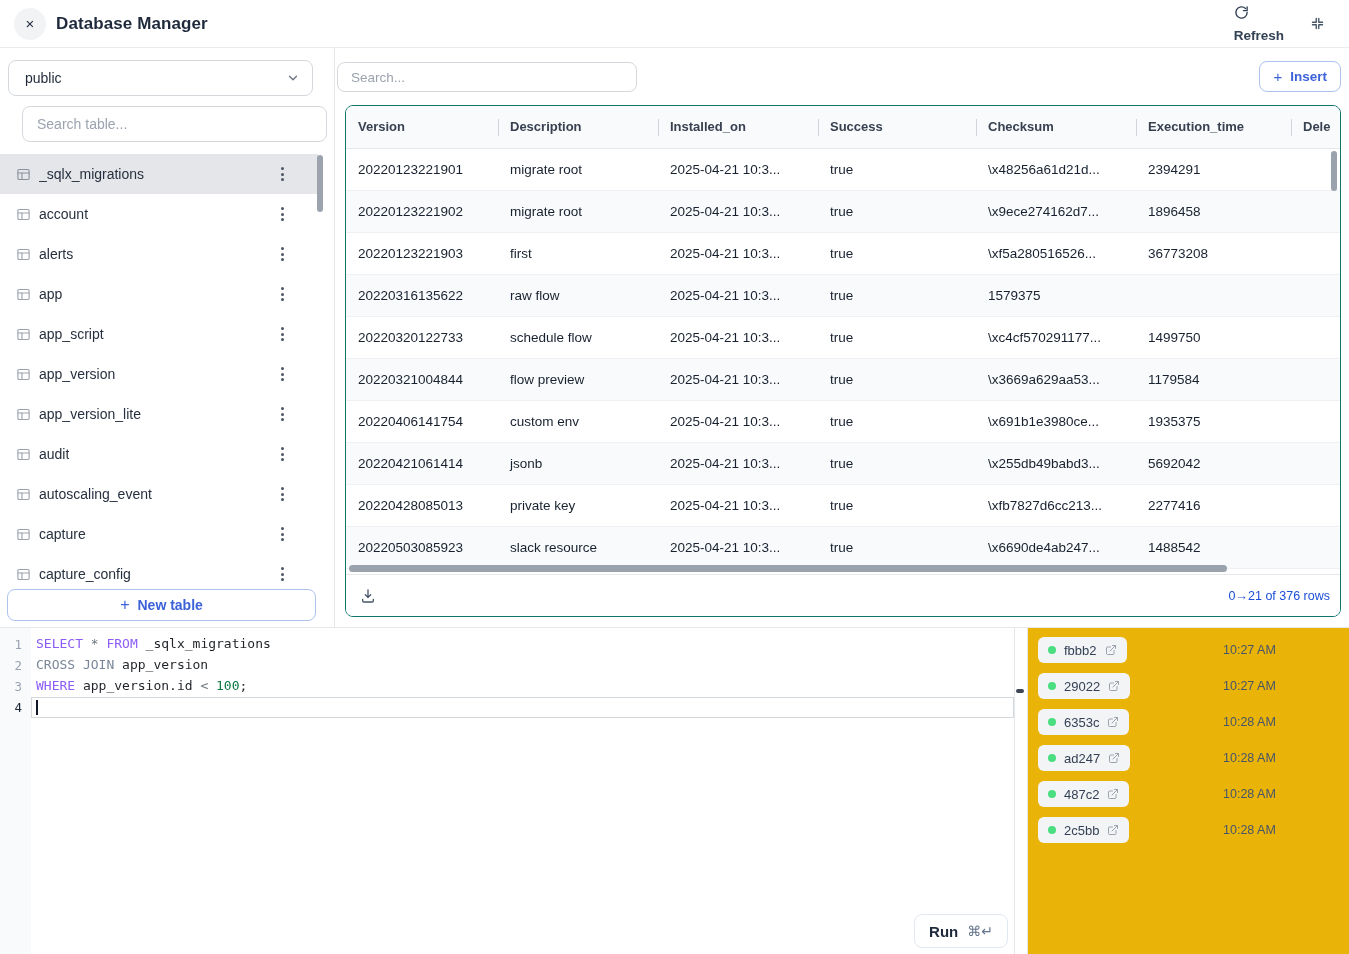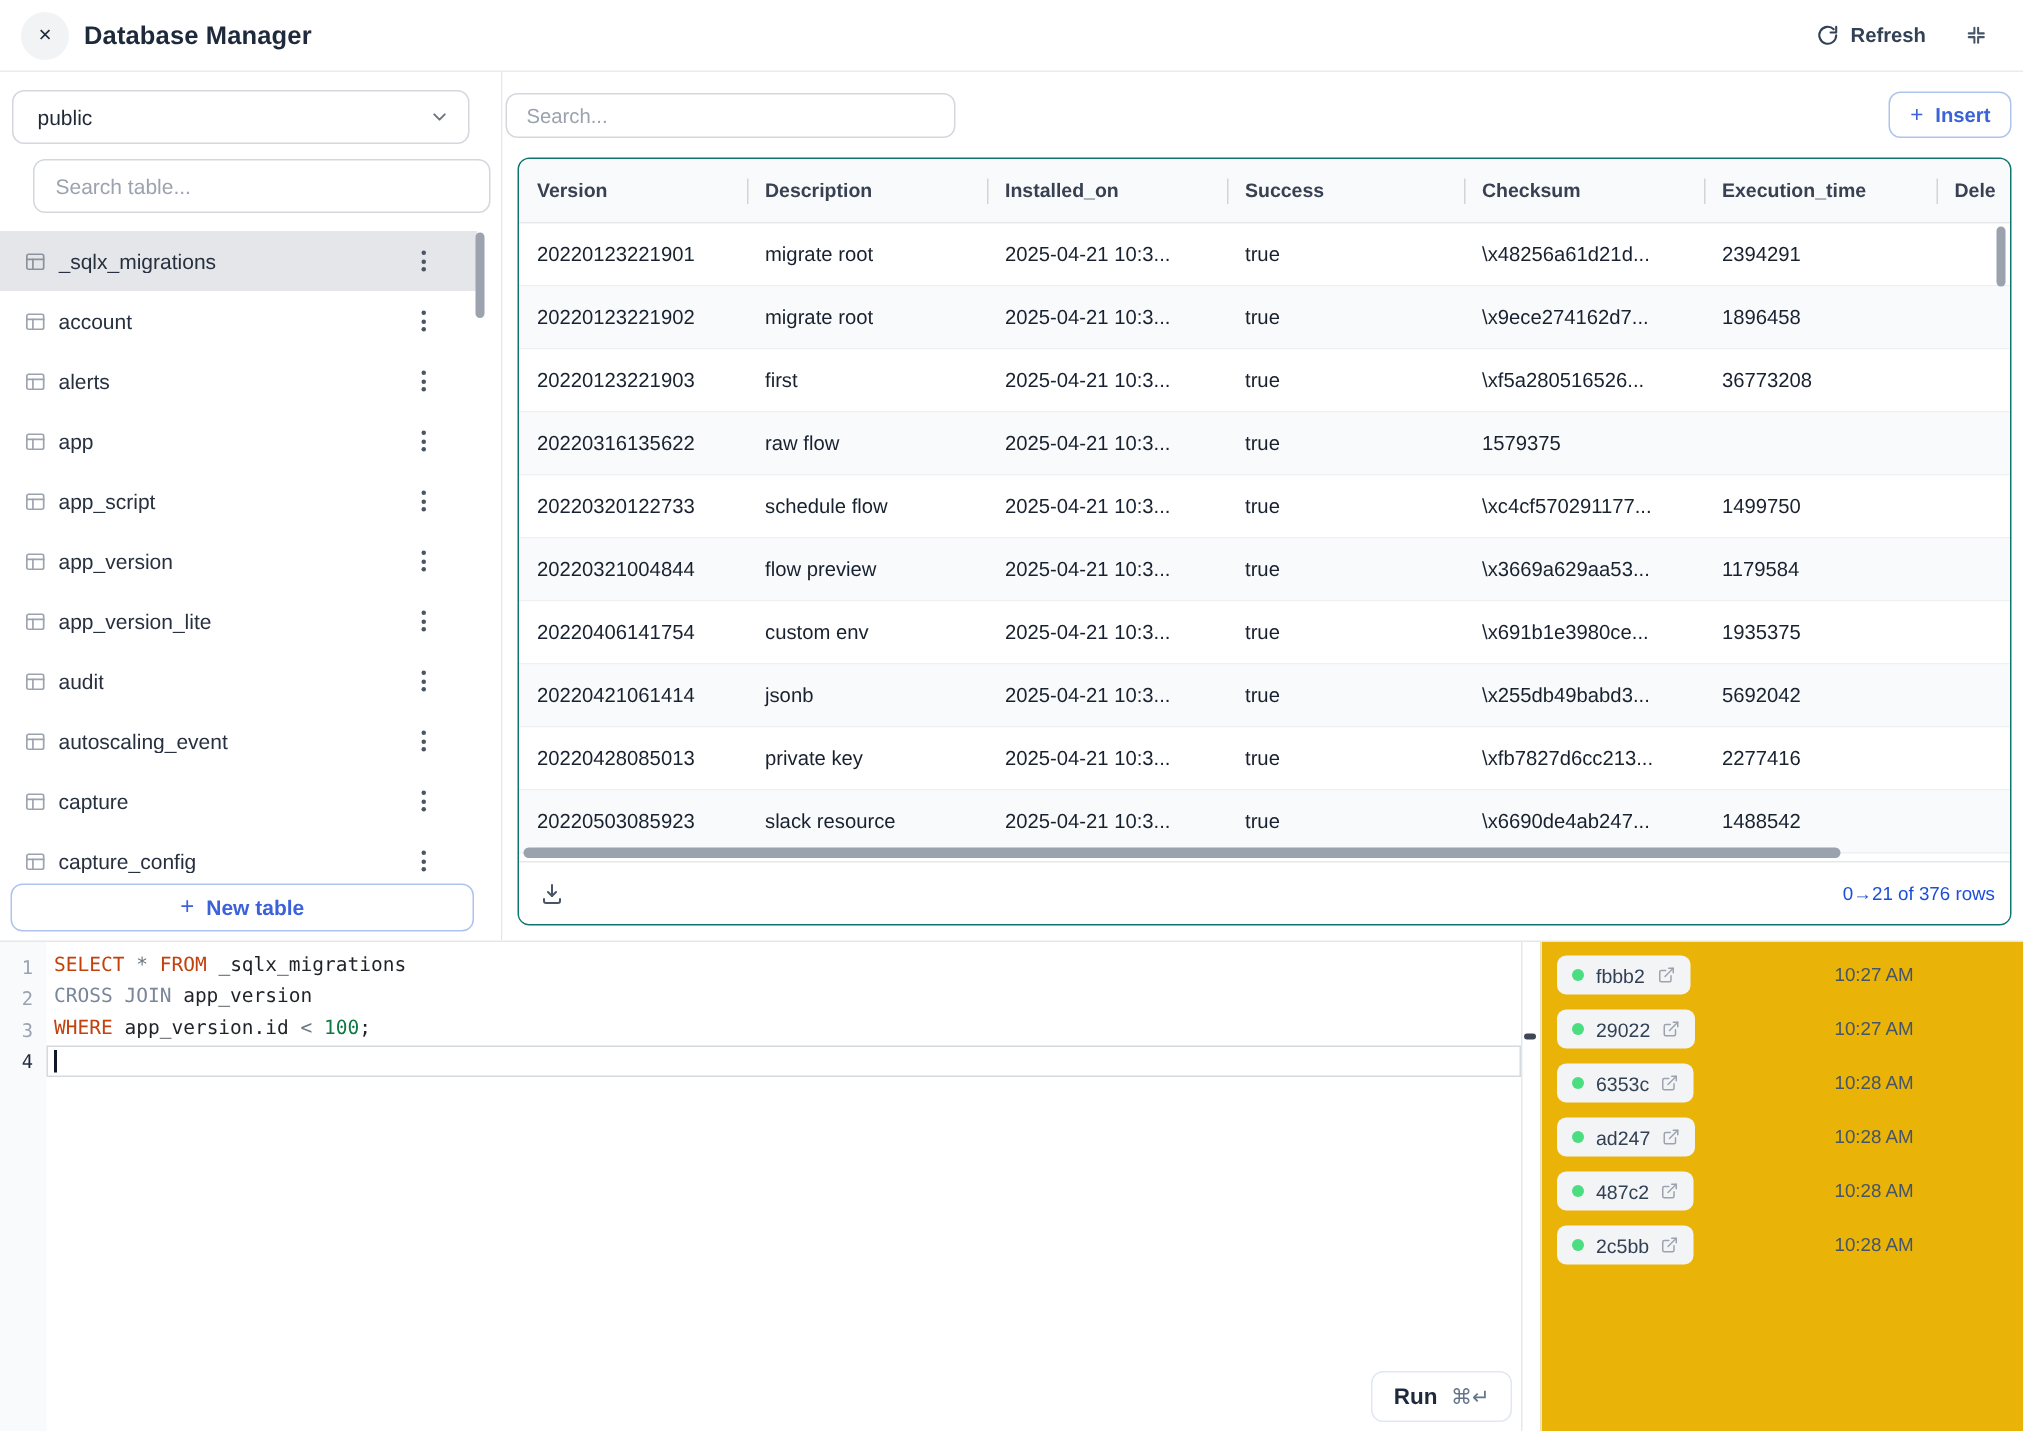--- a/index.html
+++ b/index.html
@@ -5,21 +5,21 @@
   * { box-sizing: border-box; margin: 0; padding: 0; }
   html,body { background:#fff; }
   body { font-family: "Liberation Sans", sans-serif; }
   .app { position:relative; width:1349px; height:954px; background:#fff; overflow:hidden; color:#1e293b; }
 
   
   .hdr { position:absolute; left:0; top:0; width:100%; height:48px; background:#fff; border-bottom:1px solid #e9ecef; display:flex; align-items:center; }
   .close-btn { width:32px; height:32px; margin-left:14px; border-radius:50%; background:#f1f3f5; border:none; display:flex; align-items:center; justify-content:center; font-size:15px; color:#1e293b; cursor:pointer; }
   .hdr-title { margin-left:10px; font-size:17px; font-weight:700; color:#1e293b; letter-spacing:.1px; }
   .hdr-right { margin-left:auto; display:flex; align-items:center; gap:26px; padding-right:24px; }
-  .refresh-btn { display:flex; align-items:flex-start; gap:8px; background:none; border:none; cursor:pointer; font-size:13.5px; font-weight:700; color:#334155; font-family:inherit; }
+  .refresh-btn { display:flex; align-items:flex-start; gap:8px; background:none; border:none; cursor:pointer; font-size:13.5px; font-weight:700; color:#334155; font-family:inherit;flex-direction:column; }
   .icon-btn { background:none; border:none; cursor:pointer; display:flex; align-items:center; }
 
   
   .bodywrap { position:absolute; left:0; top:48px; width:100%; height:579px; }
   .sidebar { position:absolute; left:0; top:0; width:335px; height:100%; border-right:1px solid #e5e7eb; background:#fff; }
   .mainarea { position:absolute; left:335px; right:0; top:0; height:100%; background:#fff; }
 
   
   .schema-select { position:absolute; left:8px; top:12px; width:305px; height:36px; border:1px solid #d4d8dd; border-radius:8px; background:#fff; display:flex; align-items:center; padding:0 12px 0 16px; font-size:14px; color:#1f2937; cursor:pointer; }
   .schema-select .chev { margin-left:auto; }
@@ -63,21 +63,21 @@
   .bottom { position:absolute; left:0; top:627px; width:100%; height:327px; border-top:1px solid #e5e7eb; background:#fff; }
   .editor { position:absolute; left:0; top:0; width:1015px; height:100%; border-right:1px solid #e5e7eb; background:#fff; }
   .gutter-bg { position:absolute; left:0; top:0; width:31px; height:100%; background:#f8fafc; }
   .elines { position:absolute; left:0; top:6px; right:0; }
   .eline { display:flex; height:21px; }
   .lnum { flex:none; width:31px; padding-right:9px; text-align:right; font-family:"DejaVu Sans Mono", monospace; font-size:12.5px; line-height:21px; color:#9aa3b2; }
   .lbody { flex:1; position:relative; padding-left:5px; font-family:"DejaVu Sans Mono", monospace; font-size:13px; line-height:20px; white-space:pre; color:#1f2328; }
   .eline.active .lnum { color:#1e293b; }
   .eline.active .lbody { border:1px solid #d4d9de; }
   .cursor { position:absolute; left:4px; top:2px; width:1.5px; height:15px; background:#111827; }
-  .tk-kw { color:#c2410c; }
+  .tk-kw { color:#8b5cf6; }
   .tk-kw2 { color:#7a8699; }
   .tk-id { color:#1f2328; }
   .tk-op { color:#6e7781; }
   .tk-num { color:#0e7a43; }
   .escroll-thumb { position:absolute; left:1016px; top:61px; width:8px; height:4px; background:#3f4754; border-radius:2px; }
   .run-btn { position:absolute; right:6px; bottom:6px; height:34px; padding:0 14px; background:#fff; border:1px solid #e2e8f0; border-radius:8px; cursor:pointer; display:flex; align-items:center; gap:9px; font-family:inherit; }
   .run-label { font-size:15px; font-weight:700; color:#1e293b; }
   .run-shortcut { font-size:14px; color:#64748b; }
 
   .history { position:absolute; left:1027px; right:0; top:0; height:100%; border-left:1px solid #e5e7eb; background:#eab308; padding-top:4px; }

